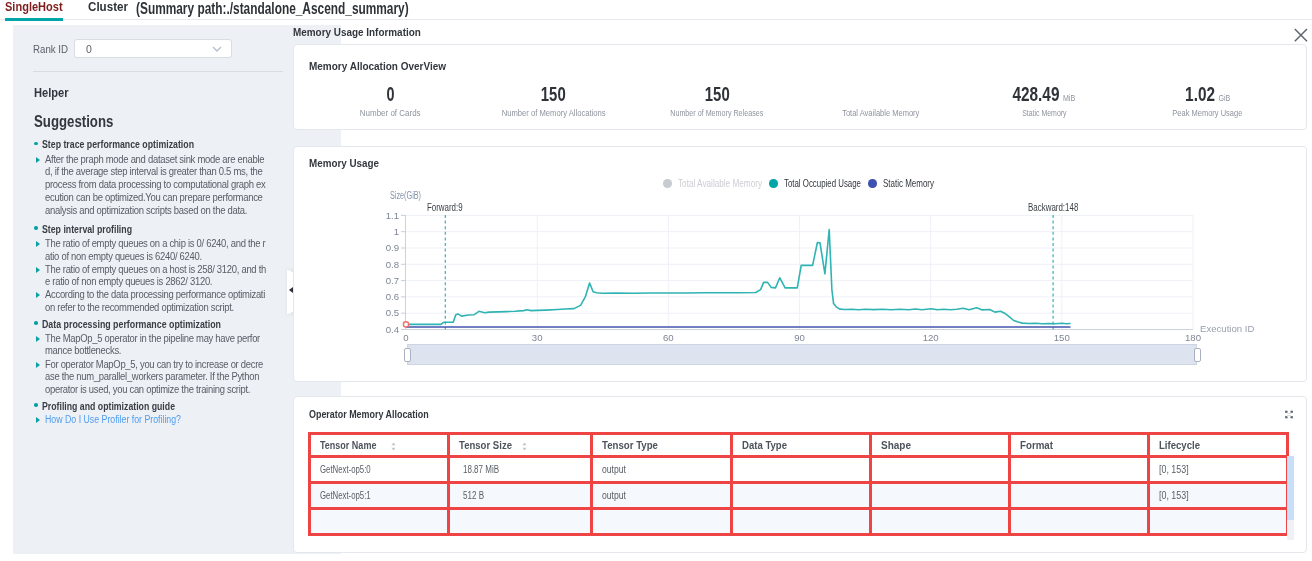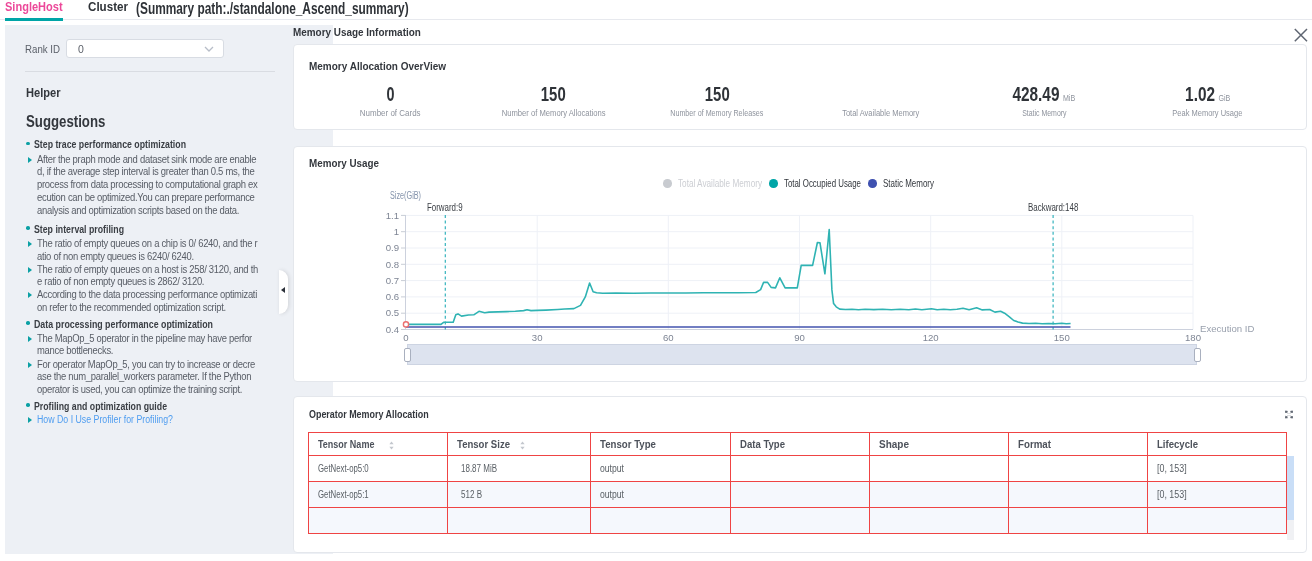--- a/index.html
+++ b/index.html
@@ -2,26 +2,26 @@
 <html><head>
 <meta charset="utf-8">
 <style>
 * { margin:0; padding:0; box-sizing:border-box; }
 html,body { width:1312px; height:561px; background:#fff; font-family:"Liberation Sans", sans-serif; overflow:hidden; position:relative; }
 .abs { position:absolute; }
 .sx { display:inline-block; transform-origin:0 50%; white-space:nowrap; }
 .cx { display:inline-block; transform-origin:50% 50%; white-space:nowrap; }
 
 #tabbar { position:absolute; left:0; top:0; width:1312px; height:20px; border-bottom:1px solid #e7e9ee; }
-#tab1 { position:absolute; left:5px; top:-1px; color:#ec4899; font-size:13px; font-weight:bold; }
+#tab1 { position:absolute; left:5px; top:-1px; color:#7f1d1d; font-size:13px; font-weight:bold; }
 #tab1u { position:absolute; left:5px; top:18px; width:58px; height:2.5px; background:#00a5a7; }
 #tab2 { position:absolute; left:88px; top:-1px; color:#2e3237; font-size:13px; font-weight:bold; }
 #tabsum { position:absolute; left:136px; top:0px; color:#2e3237; font-size:16px; font-weight:bold; }
 
-#sidebar { position:absolute; left:5px; top:25px; width:328px; height:529px; background:#edf0f5; }
+#sidebar { position:absolute; left:13px; top:25px; width:328px; height:529px; background:#edf0f5; }
 .sbtxt { position:absolute; color:#5b6069; font-size:10.5px; }
 #ranklab { left:20px; top:18px; }
 #rsel { position:absolute; left:61px; top:14px; width:158px; height:19px; background:#fff; border:1px solid #d8dce3; border-radius:3px; }
 #rsel span { position:absolute; left:11px; top:3px; font-size:10.5px; color:#5b6069; }
 #divider { position:absolute; left:20px; top:46px; width:250px; height:1px; background:#d9dce2; }
 #helper { position:absolute; left:21px; top:60px; font-size:13px; font-weight:bold; color:#33373d; }
 #sugg { position:absolute; left:21px; top:88px; font-size:16px; font-weight:bold; color:#33373d; }
 .sdot { position:absolute; width:3.5px; height:3.5px; border-radius:50%; background:#0ba0a4; left:21px; }
 .stri { position:absolute; width:0; height:0; border-left:4px solid #0ba0a4; border-top:3px solid transparent; border-bottom:3px solid transparent; left:23px; }
 .stitle { position:absolute; left:28.5px; font-size:11px; font-weight:bold; color:#3a3e44; white-space:nowrap;text-decoration:underline; }
@@ -43,21 +43,21 @@
 .slab { position:absolute; top:62px; width:163px; text-align:center; font-size:9.5px; color:#8e939d; }
 
 .ldot { position:absolute; top:179px; width:8.5px; height:8.5px; border-radius:50%; }
 .ltxt { position:absolute; top:177px; font-size:11px; color:#33373d; }
 
 #dz { position:absolute; left:407px; top:344px; width:790px; height:21px; background:#dde3ef; border:1px solid #cdd4e2; }
 .dzh { position:absolute; top:347.5px; width:7px; height:14px; background:#fff; border:1px solid #a9b0bf; border-radius:2px; }
 
 #tablewrap { position:absolute; left:308px; top:432px; width:986px; height:108px; overflow:hidden; font-size:10px; }
 table { border-collapse:collapse; width:978px; table-layout:fixed; }
-th, td { border:1px solid #ef4444; font-weight:normal; text-align:left; padding:0 0 0 9px; white-space:nowrap; overflow:hidden;margin-top:30px; }
+th, td { border:3px solid #ef4444; font-weight:normal; text-align:left; padding:0 0 0 9px; white-space:nowrap; overflow:hidden;margin-top:30px; }
 th { height:23px; color:#4d525b; font-weight:bold; font-size:10.5px; }
 td { height:26px; color:#5a6066; }
 tr.stripe td { background:#f5f8fd; }
 .sorticon { display:inline-block; vertical-align:middle; margin-left:4px; }
 #scrollbar { position:absolute; left:1286.5px; top:456px; width:7px; height:84px; background:#f0f1f4; }
 #scrollthumb { position:absolute; left:0; top:0; width:7px; height:64px; background:#c9def7; }
 #expandicon { position:absolute; left:1283.5px; top:410px; }
 #closex { position:absolute; left:1294px; top:28px; }
 </style>
 </head>

